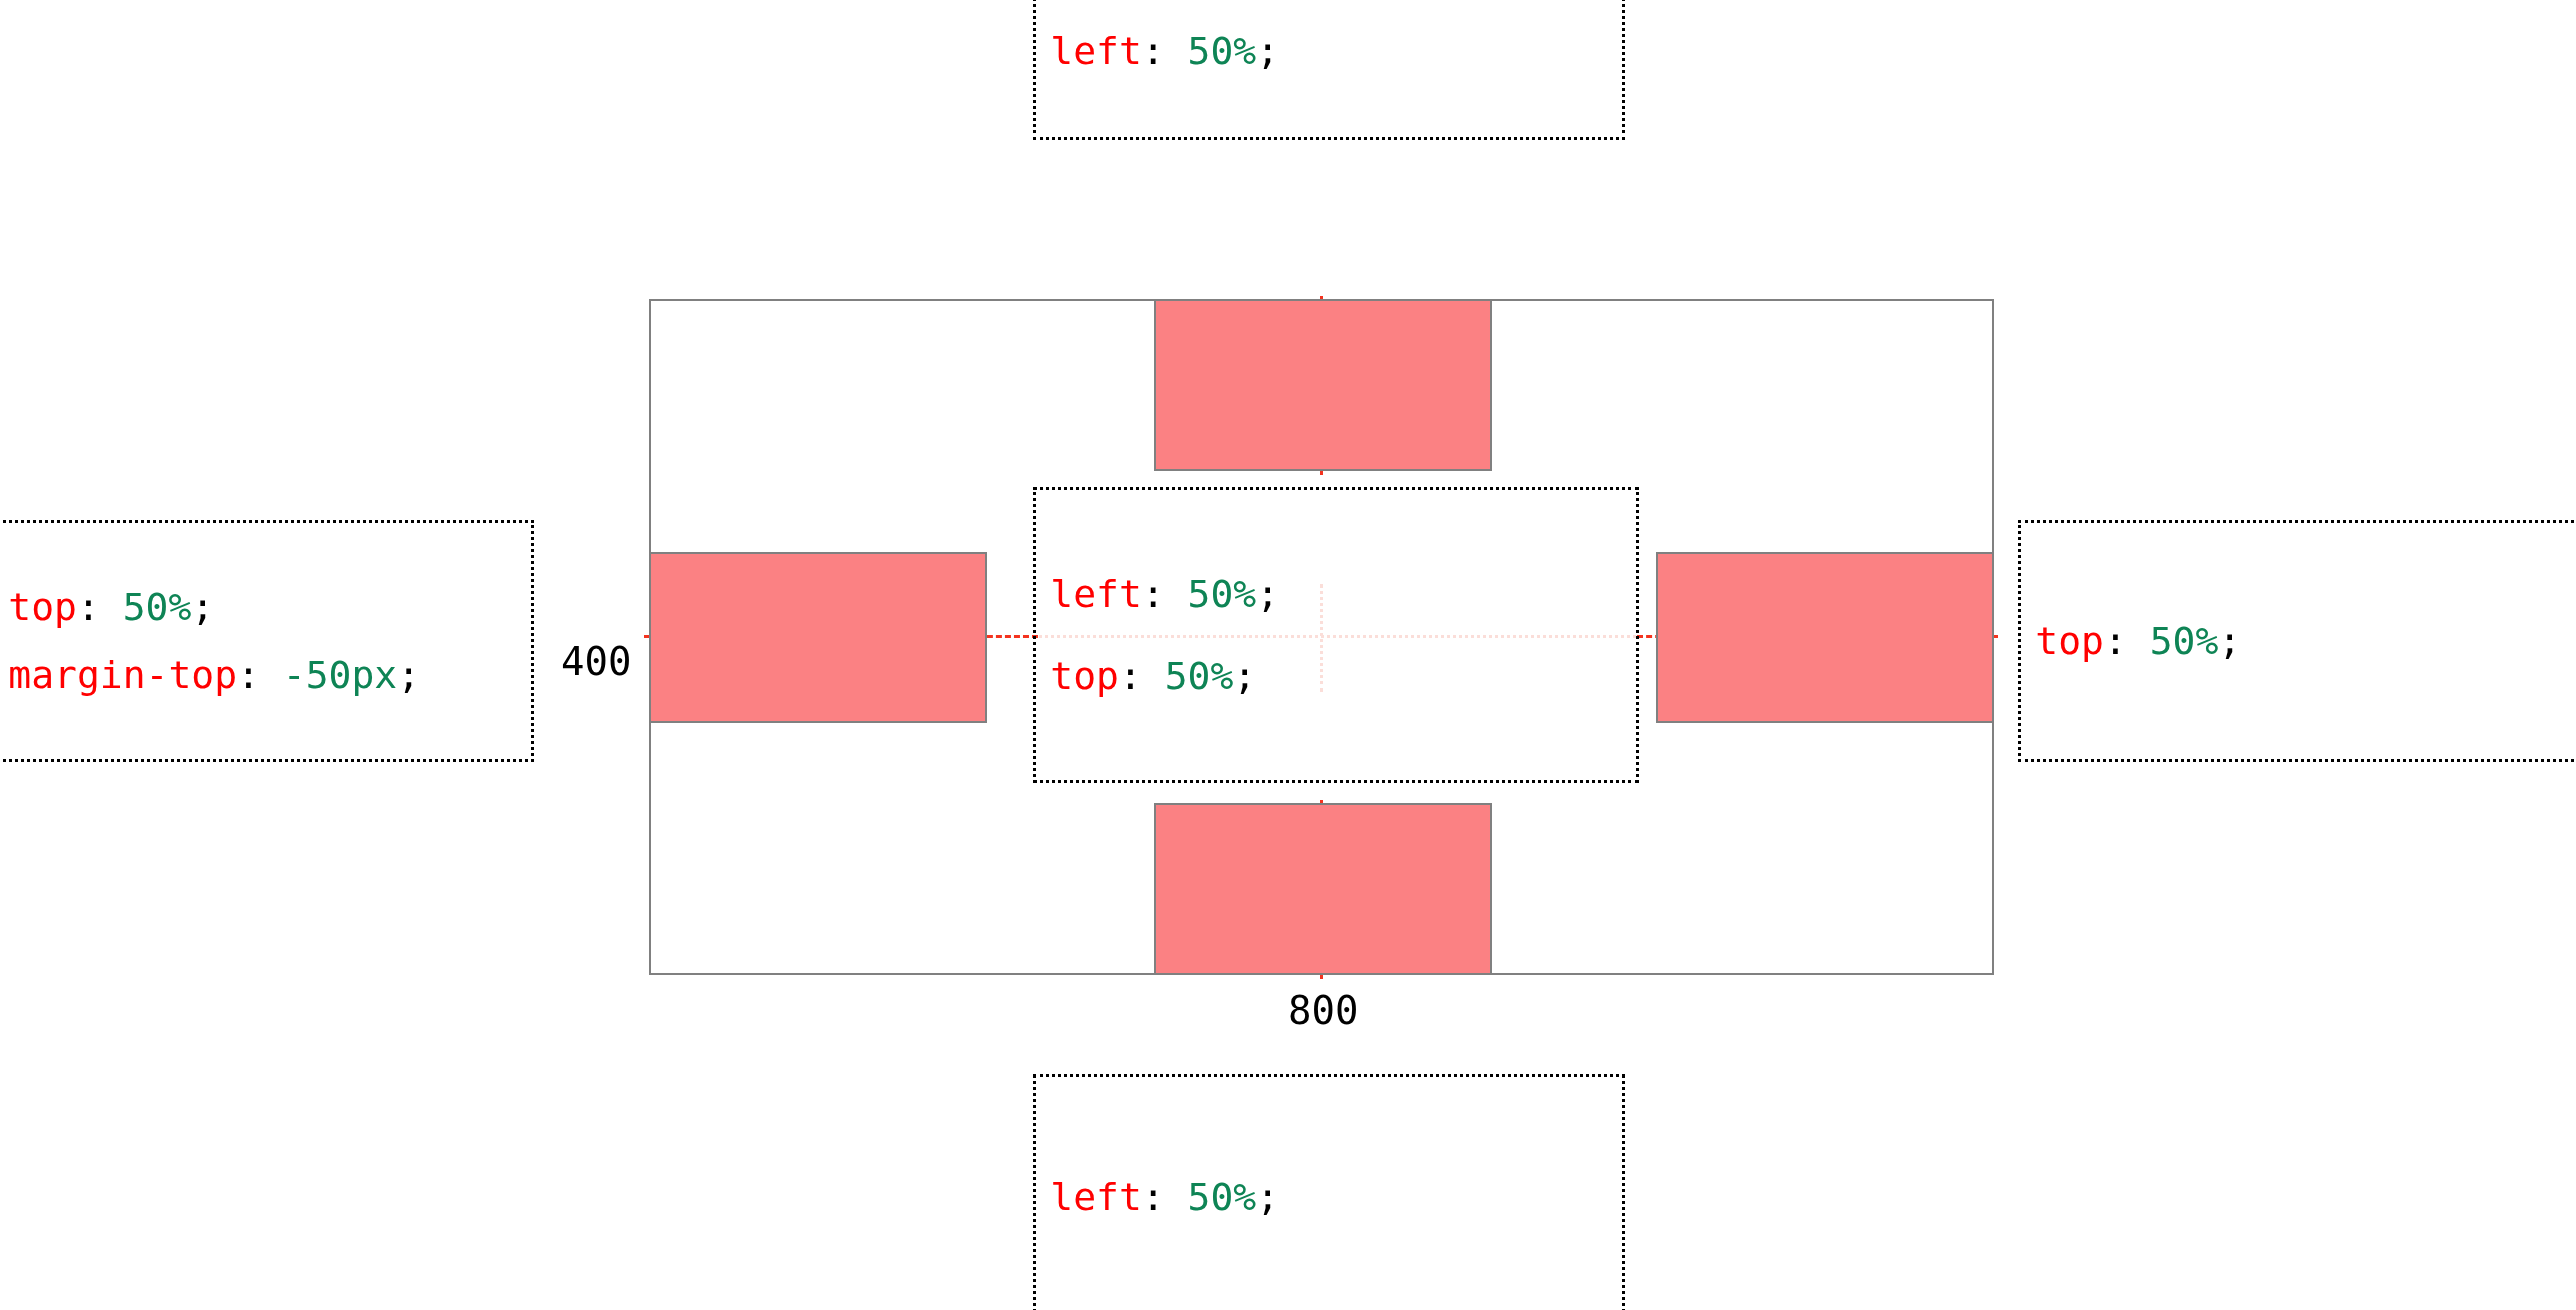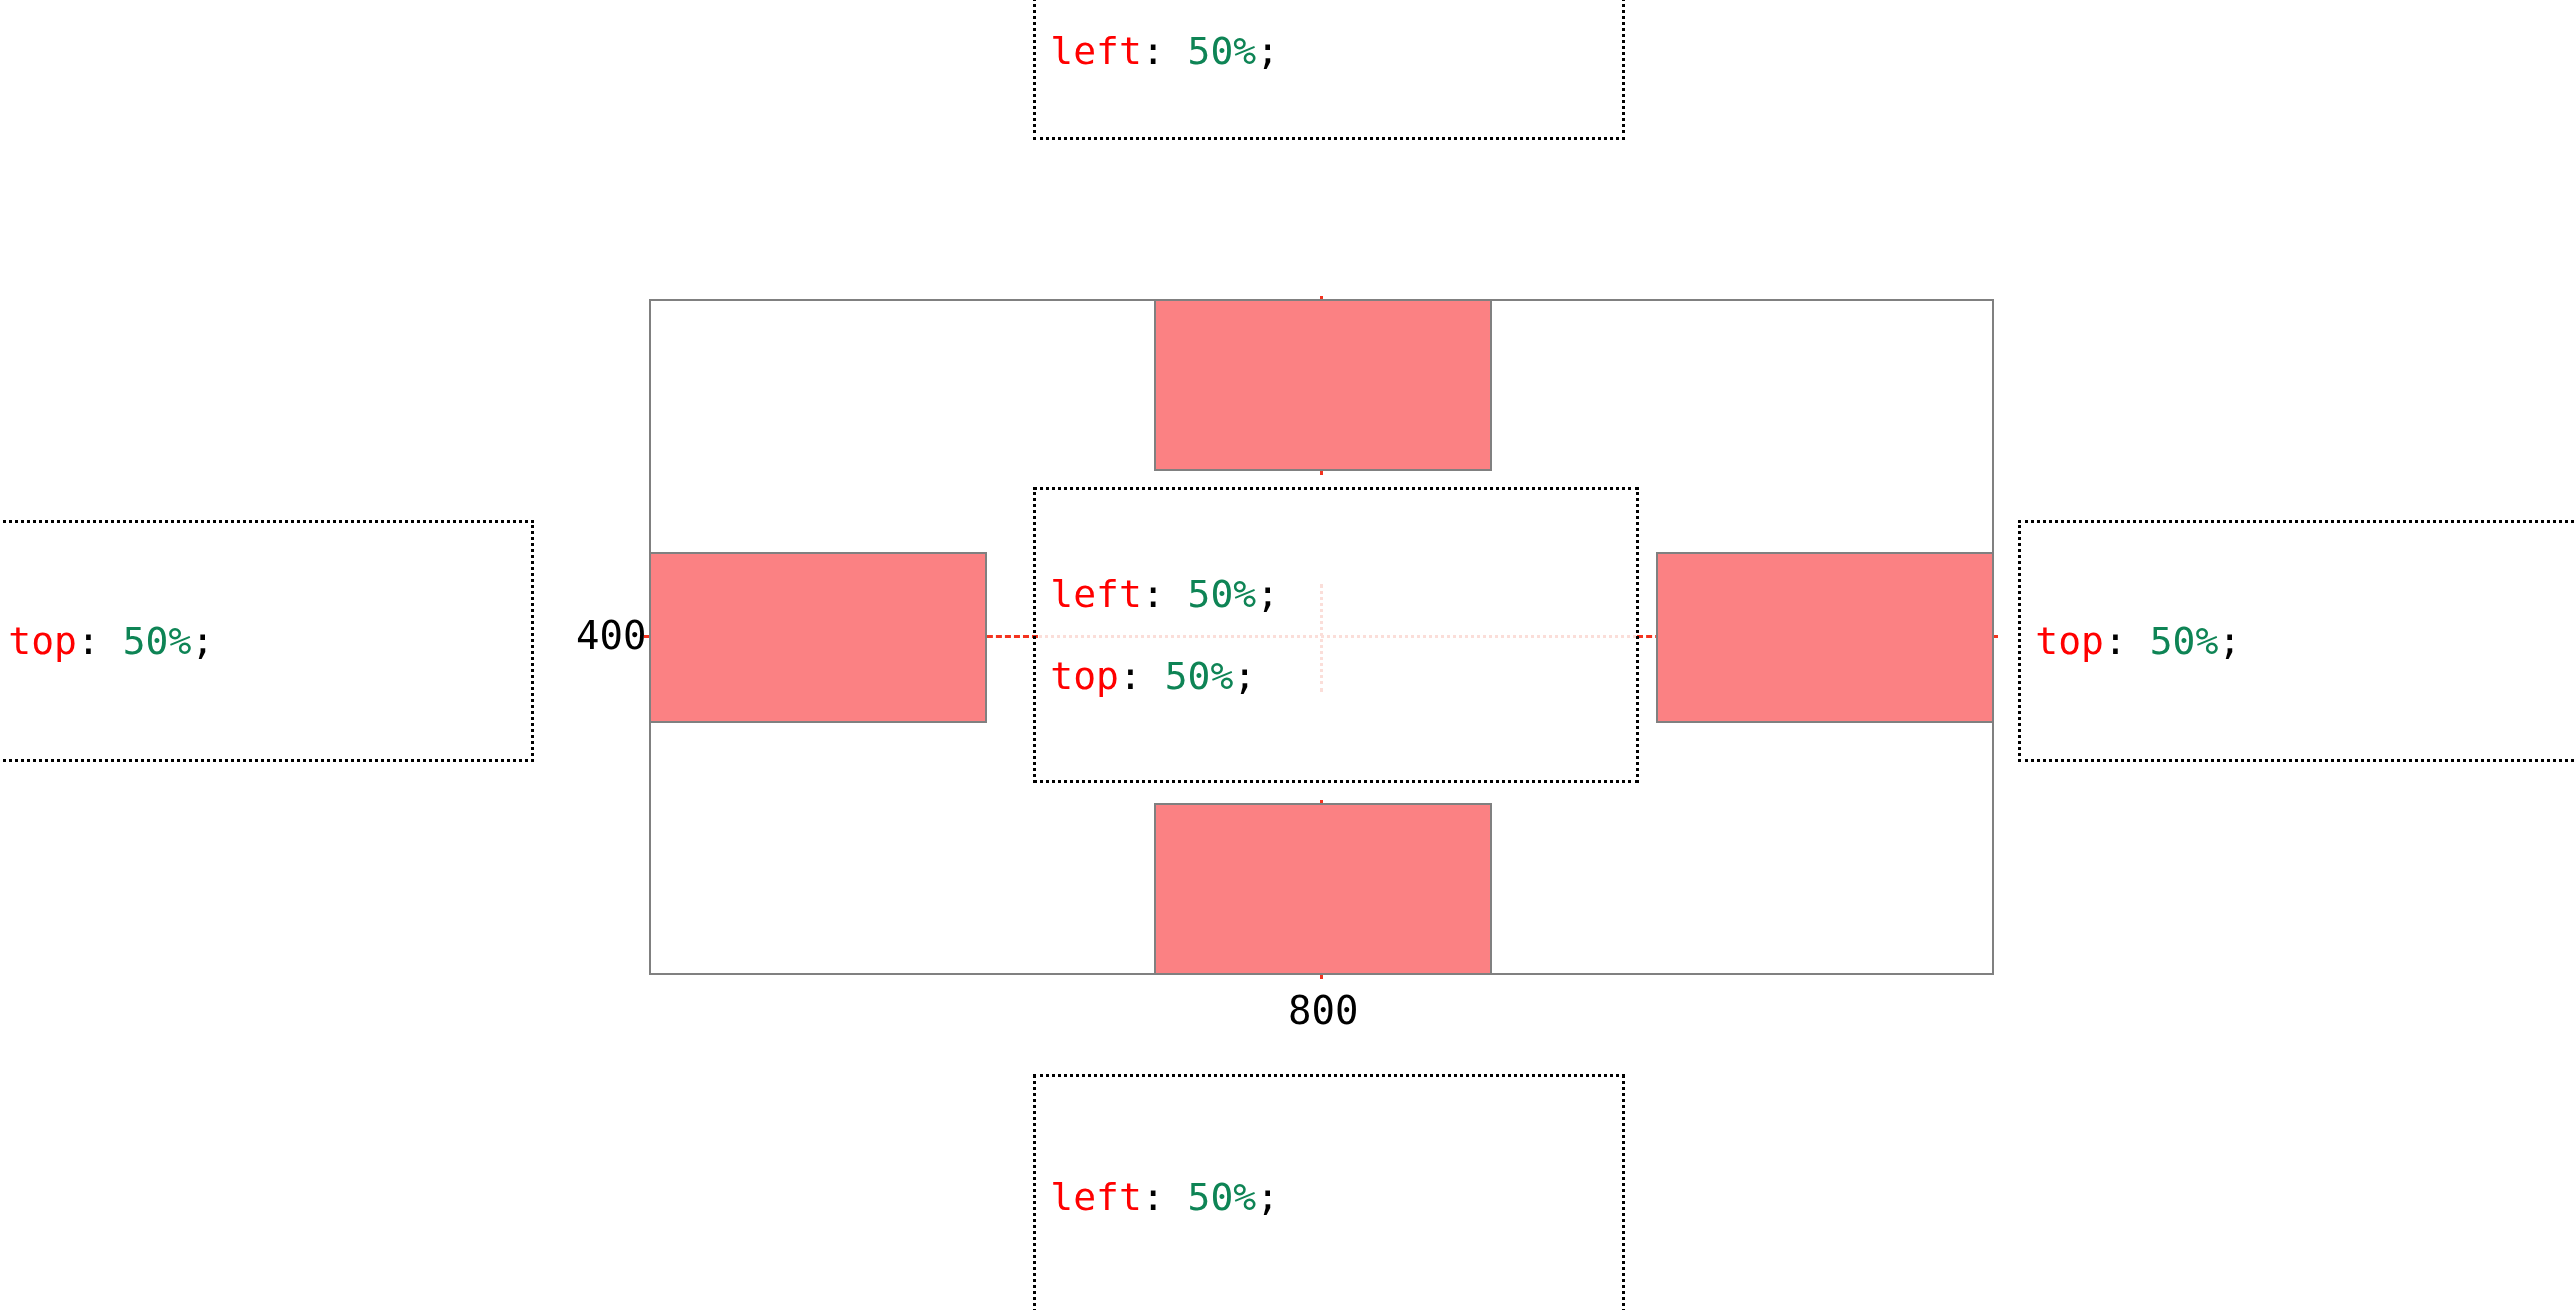--- a/index.html
+++ b/index.html
@@ -83,21 +83,21 @@
   }
 
   
   .dim-label {
     position: absolute;
     font-family: "DejaVu Sans Mono", "Liberation Mono", monospace;
     font-size: 39px;
     color: #000000;
     white-space: nowrap;
   }
-  .dim-400 { left: 561px;  top: 613px; margin-left: 15px; }
+  .dim-400 { left: 561px;  top: 639px; }
   .dim-800 { left: 1288px; top: 988px; }
 
   
   .caption-box {
     position: absolute;
     box-sizing: border-box;
     border: 3.6px dotted #000000;
     background: transparent;
     padding: 0 14.3px;
     display: flex;
@@ -153,20 +153,24 @@
       <span class="prop">left</span><span class="punct">:</span>
       <span class="val">50%</span><span class="punct">;</span>
     </div>
   </div>
 
   <div class="caption-box cap-left">
     <div class="code-line">
       <span class="prop">top</span><span class="punct">:</span>
       <span class="val">50%</span><span class="punct">;</span>
     </div>
+    <div class="code-line">
+      <span class="prop">margin-top</span><span class="punct">:</span>
+      <span class="val">-50px</span><span class="punct">;</span>
+    </div>
   </div>
 
   <div class="caption-box cap-right">
     <div class="code-line">
       <span class="prop">top</span><span class="punct">:</span>
       <span class="val">50%</span><span class="punct">;</span>
     </div>
   </div>
 
   <div class="caption-box cap-center">

